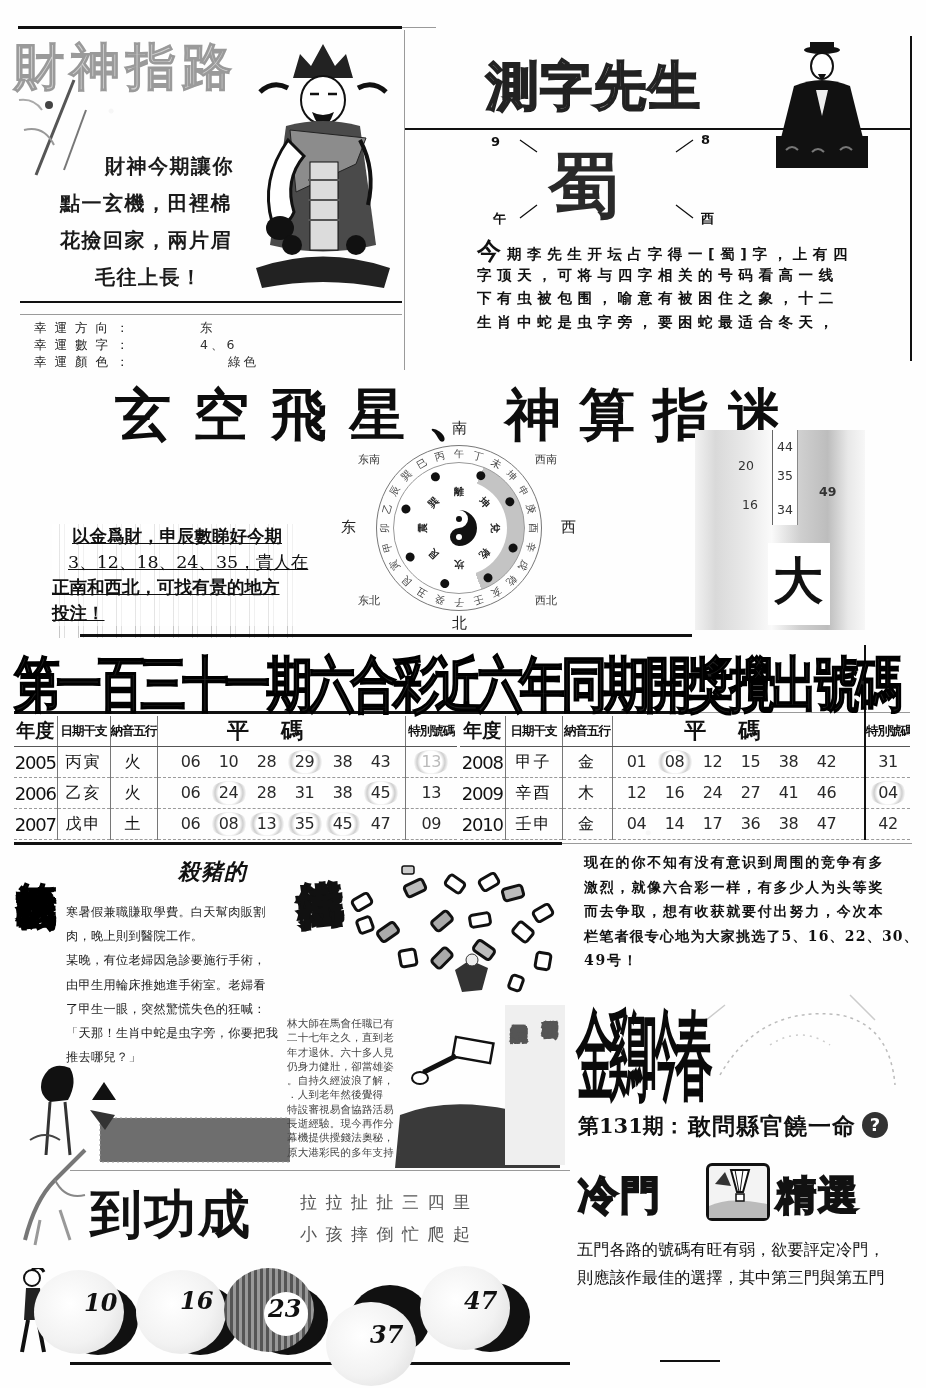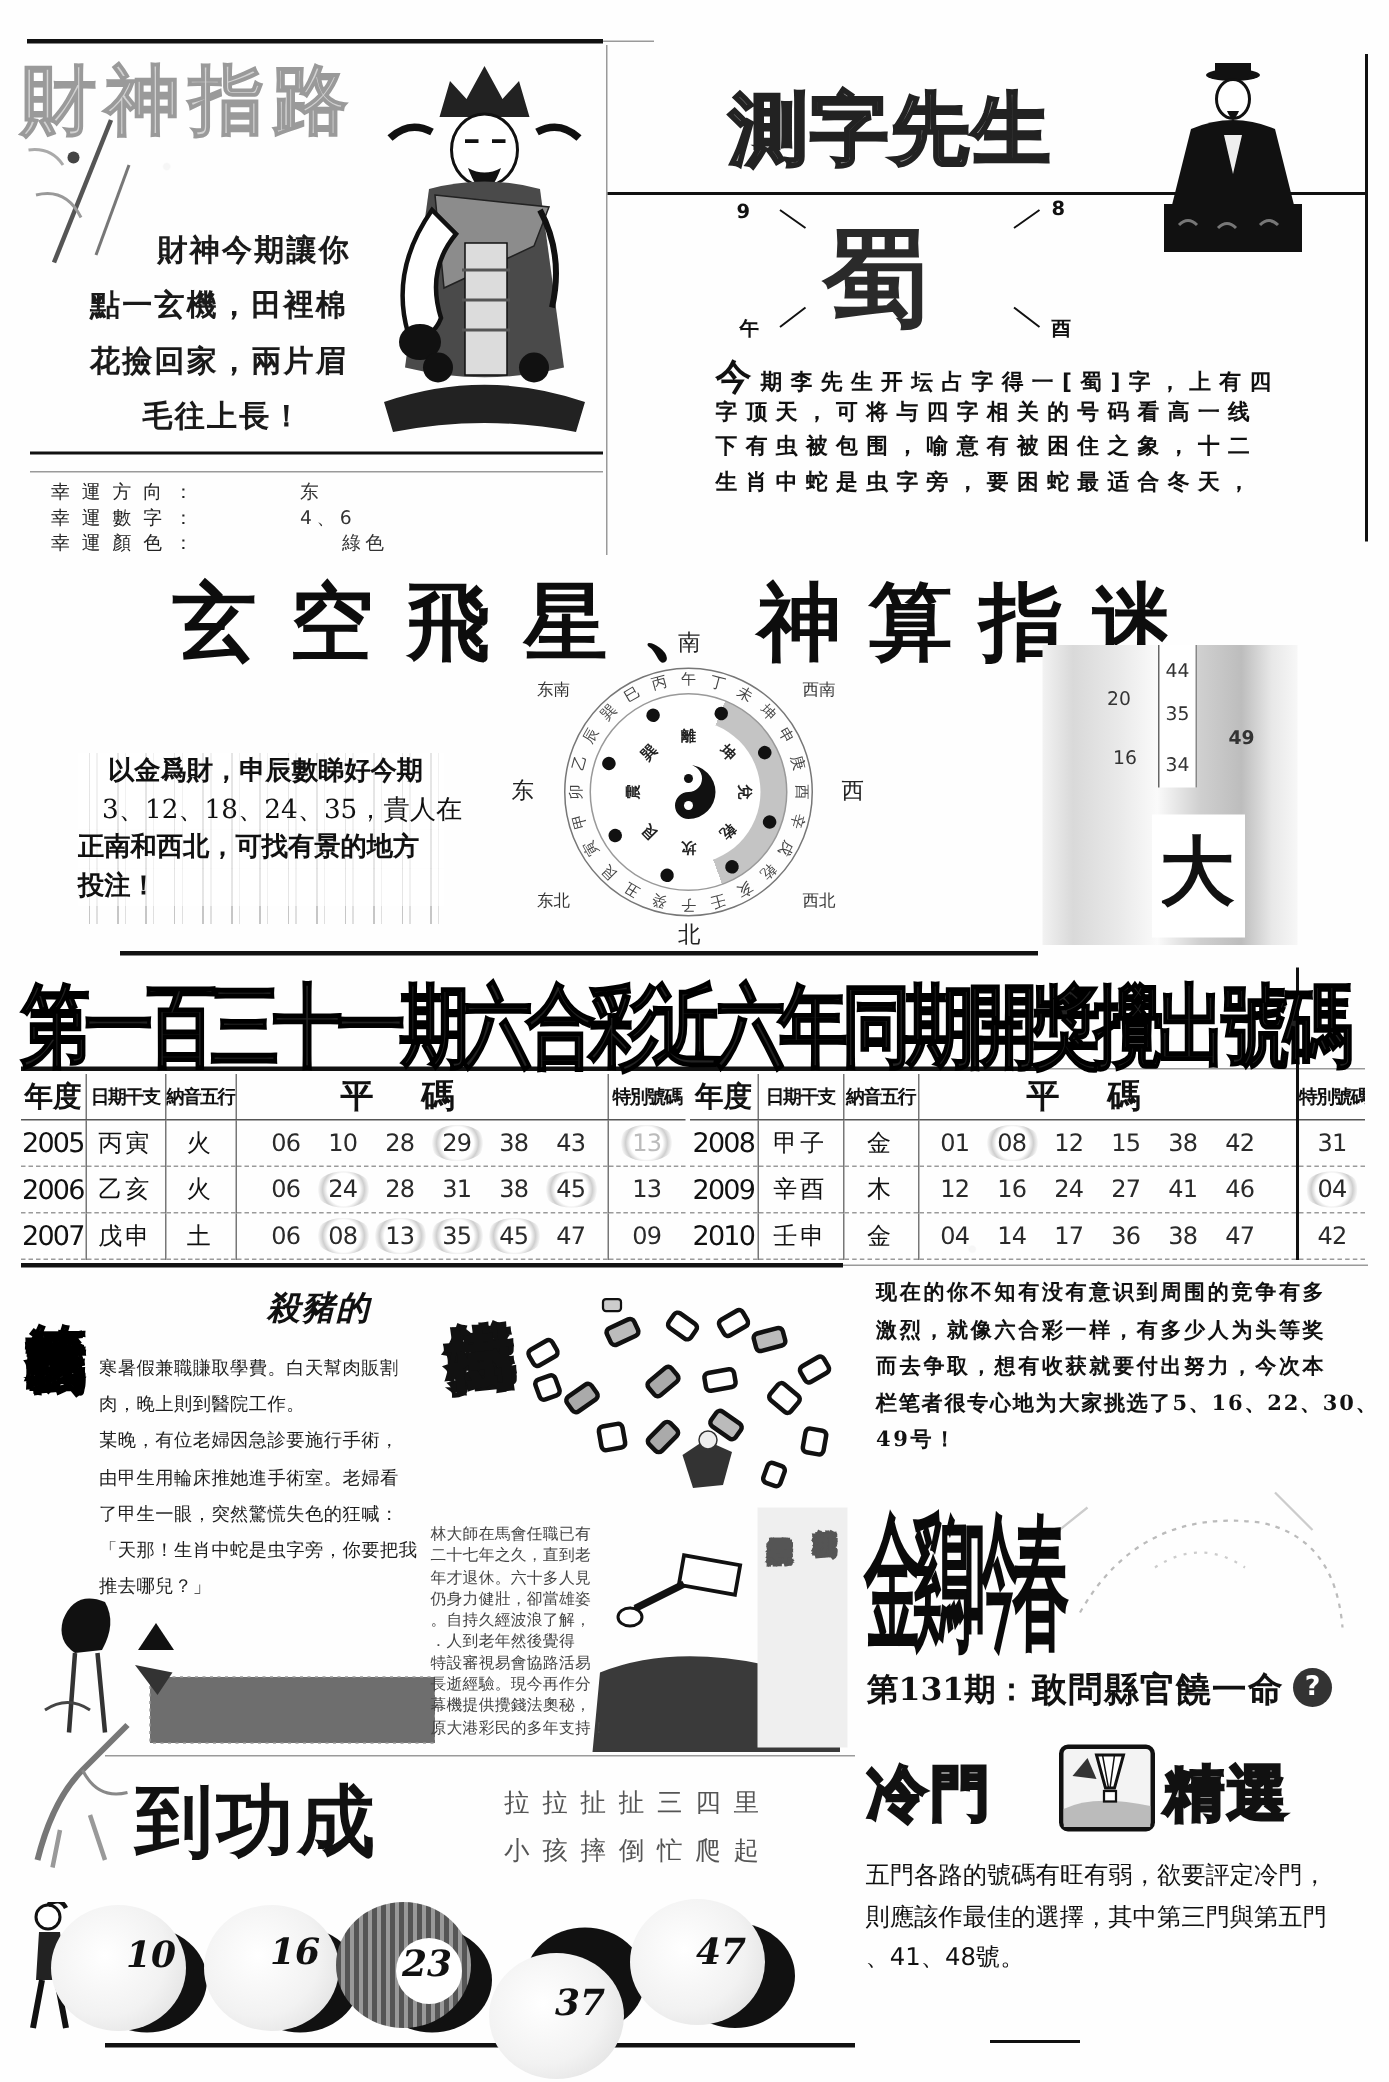--- a/index.html
+++ b/index.html
@@ -29,22 +29,22 @@
             -webkit-text-stroke:2px #222;white-space:nowrap;}
   .cz-corner{font-size:13px;font-weight:bold;}
   .cz-char{left:548px;top:138px;font-size:72px;font-weight:900;color:#2a2a2a;
            font-family:"DejaVu Serif","Liberation Serif",serif;}
   .cz-text{left:477px;top:240px;width:400px;}
   .cz-text div{height:23.5px;line-height:23.5px;font-size:14.5px;font-weight:bold;letter-spacing:5.6px;white-space:nowrap;}
   .cz-lead{font-size:24px;font-weight:900;margin-right:6px;letter-spacing:0;}
 
   
   .fx-title{top:378px;font-size:56px;font-weight:900;letter-spacing:22px;white-space:nowrap;color:#0d0d0d;}
-  .fx-tip{left:52px;top:502px;width:244px;height:114px;
-          background:repeating-linear-gradient(90deg,transparent 0 7px,rgba(0,0,0,.22) 7px 8px,transparent 8px 12px,rgba(0,0,0,.12) 12px 13px,transparent 13px 19px);}
+  .fx-tip{left:52px;top:524px;width:244px;height:114px;
+          background:repeating-linear-gradient(90deg,transparent 0 7px,rgba(0,0,0,.22) 7px 8px,transparent 8px 12px,rgba(0,0,0,.12) 12px 13px,transparent 13px 19px);text-decoration:underline;}
   .fx-tip div{height:25.5px;line-height:25.5px;font-size:17.5px;font-weight:bold;white-space:nowrap;background:rgba(255,255,255,.55);}
   .fx-dir{font-size:11px;color:#333;white-space:nowrap;}
   .fx-dir.big{font-size:15px;color:#222;}
   .compass{left:376px;top:445px;width:164px;height:164px;border-radius:50%;border:1.5px solid #777;}
   .compass .band{position:absolute;left:16px;top:16px;width:132px;height:132px;border-radius:50%;
                  border:1px solid #999;box-sizing:border-box;
                  background:conic-gradient(from 0deg,#fff 0 22deg,#c4c4c4 22deg 160deg,#fff 160deg 360deg);}
   .compass .inner{position:absolute;left:34px;top:34px;width:96px;height:96px;border-radius:50%;background:#fff;}
   .compass .mt,.compass .tg,.compass .dot{position:absolute;left:82px;top:82px;width:14px;height:14px;margin:-7px 0 0 -7px;
                  text-align:center;line-height:14px;}
@@ -101,21 +101,21 @@
   .gc-riddle{left:688px;top:1111px;font-size:23px;font-weight:900;letter-spacing:1px;white-space:nowrap;}
   .q-icon{left:862px;top:1112px;width:26px;height:26px;border-radius:50%;background:#333;color:#fff;
           font-size:18px;font-weight:bold;text-align:center;line-height:26px;}
   .cd-title{top:1168px;font-size:40px;font-weight:900;color:#fff;-webkit-text-stroke:2px #111;white-space:nowrap;letter-spacing:2px;}
   .cd-icon{left:706px;top:1163px;width:58px;height:52px;border:3px solid #111;border-radius:6px;background:#f3f3f3;}
   .cd-text{left:577px;top:1236px;width:340px;}
   .cd-text div{height:27.5px;line-height:27.5px;font-size:16.2px;white-space:nowrap;}
 
   
   .hs-title{left:90px;top:1180px;font-size:52px;font-weight:900;letter-spacing:2px;white-space:nowrap;}
-  .hs-verse{left:300px;top:1186px;margin-left:36px;}
+  .hs-verse{left:300px;top:1186px;}
   .hs-verse div{height:32px;line-height:32px;font-size:17px;letter-spacing:8.5px;color:#555;white-space:nowrap;
                 font-family:"DejaVu Serif","Liberation Serif",serif;}
   .ball{position:absolute;width:90px;height:84px;border-radius:50%;background:radial-gradient(circle at 40% 40%,#fff 0,#f2f2f2 55%,#d9d9d9 100%);}
   .ball-shadow{position:absolute;width:80px;height:70px;border-radius:50%;background:#111;}
   .ball-num{position:absolute;font-size:24px;font-style:italic;font-weight:bold;color:#111;
             font-family:"DejaVu Serif","Liberation Serif",serif;}
 </style>
 </head>
 <body>
 
@@ -565,21 +565,20 @@
       <path d="M6 18 L16 6 L22 20 Z" fill="#333"></path>
       <path d="M22 4 L40 4 L34 26 L28 26 Z" fill="#fff" stroke="#111" stroke-width="2"></path>
       <path d="M26 4 L30 26 M34 4 L31 26" stroke="#111" stroke-width="1"></path>
       <rect x="27" y="28" width="8" height="7" fill="#fff" stroke="#111" stroke-width="1.5"></rect>
     </svg>
   </div>
   <div class="abs cd-title" style="left:776px;color:#ddd">精選</div>
   <div class="abs cd-text">
     <div>五門各路的號碼有旺有弱，欲要評定冷門，</div>
     <div>則應該作最佳的選擇，其中第三門與第五門</div>
-    <div>、41、48號。</div>
   </div>
 </section>
 
 <section>
   <svg class="abs" style="left:15px;top:1140px" width="80" height="110" viewBox="0 0 80 110">
     <path d="M10 100 Q20 60 40 40 Q55 25 70 10" stroke="#777" stroke-width="4" fill="none"></path>
     <path d="M25 80 L20 105 M45 70 L55 100" stroke="#999" stroke-width="3"></path>
     <path d="M40 40 Q50 60 70 55" stroke="#888" stroke-width="2" fill="none"></path>
   </svg>
   <div class="abs hs-title">到功成</div>

